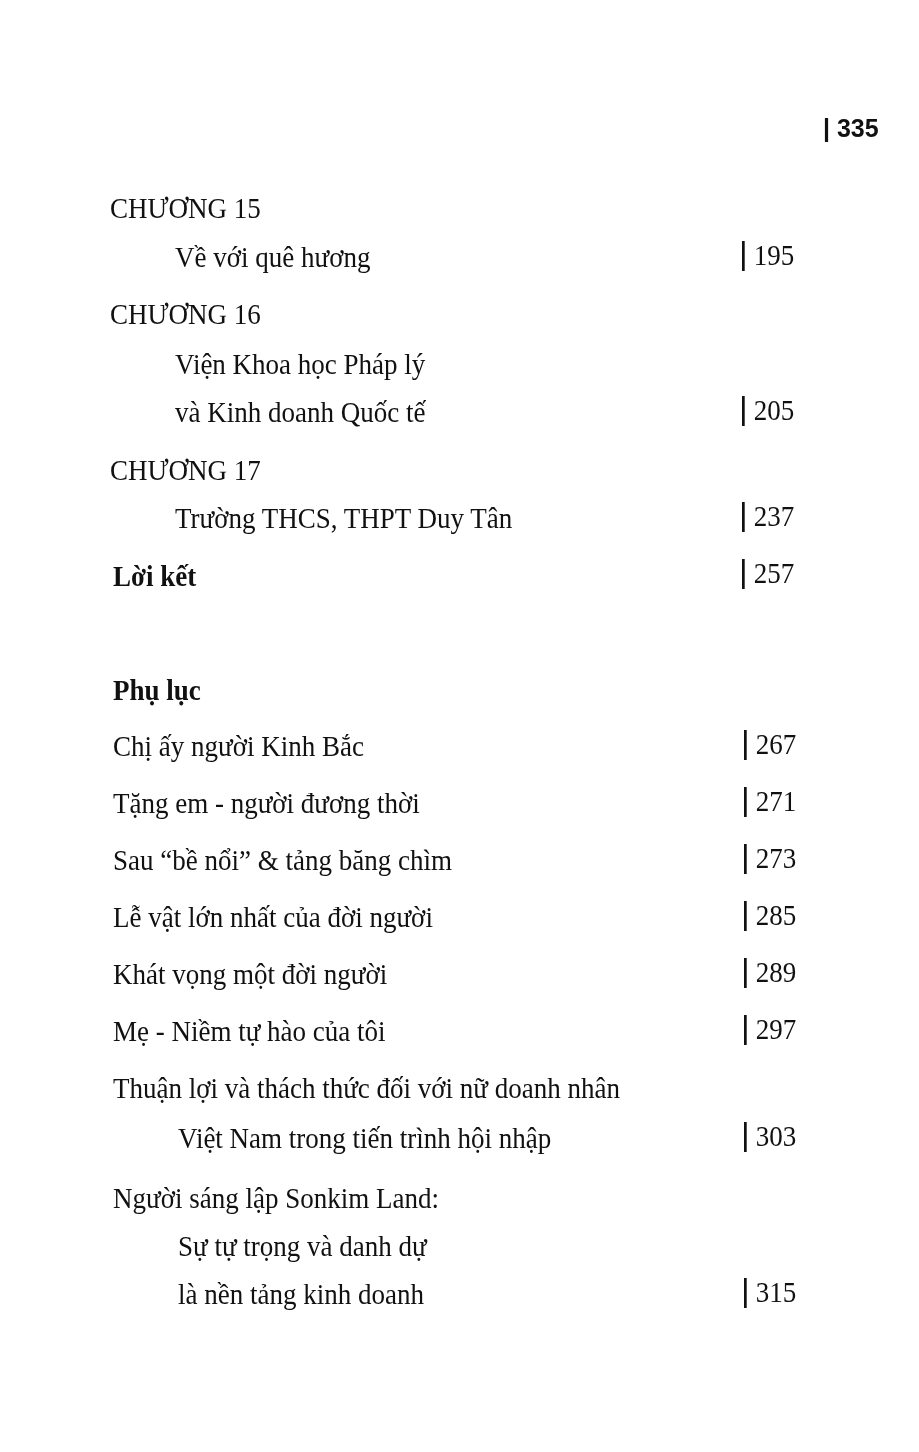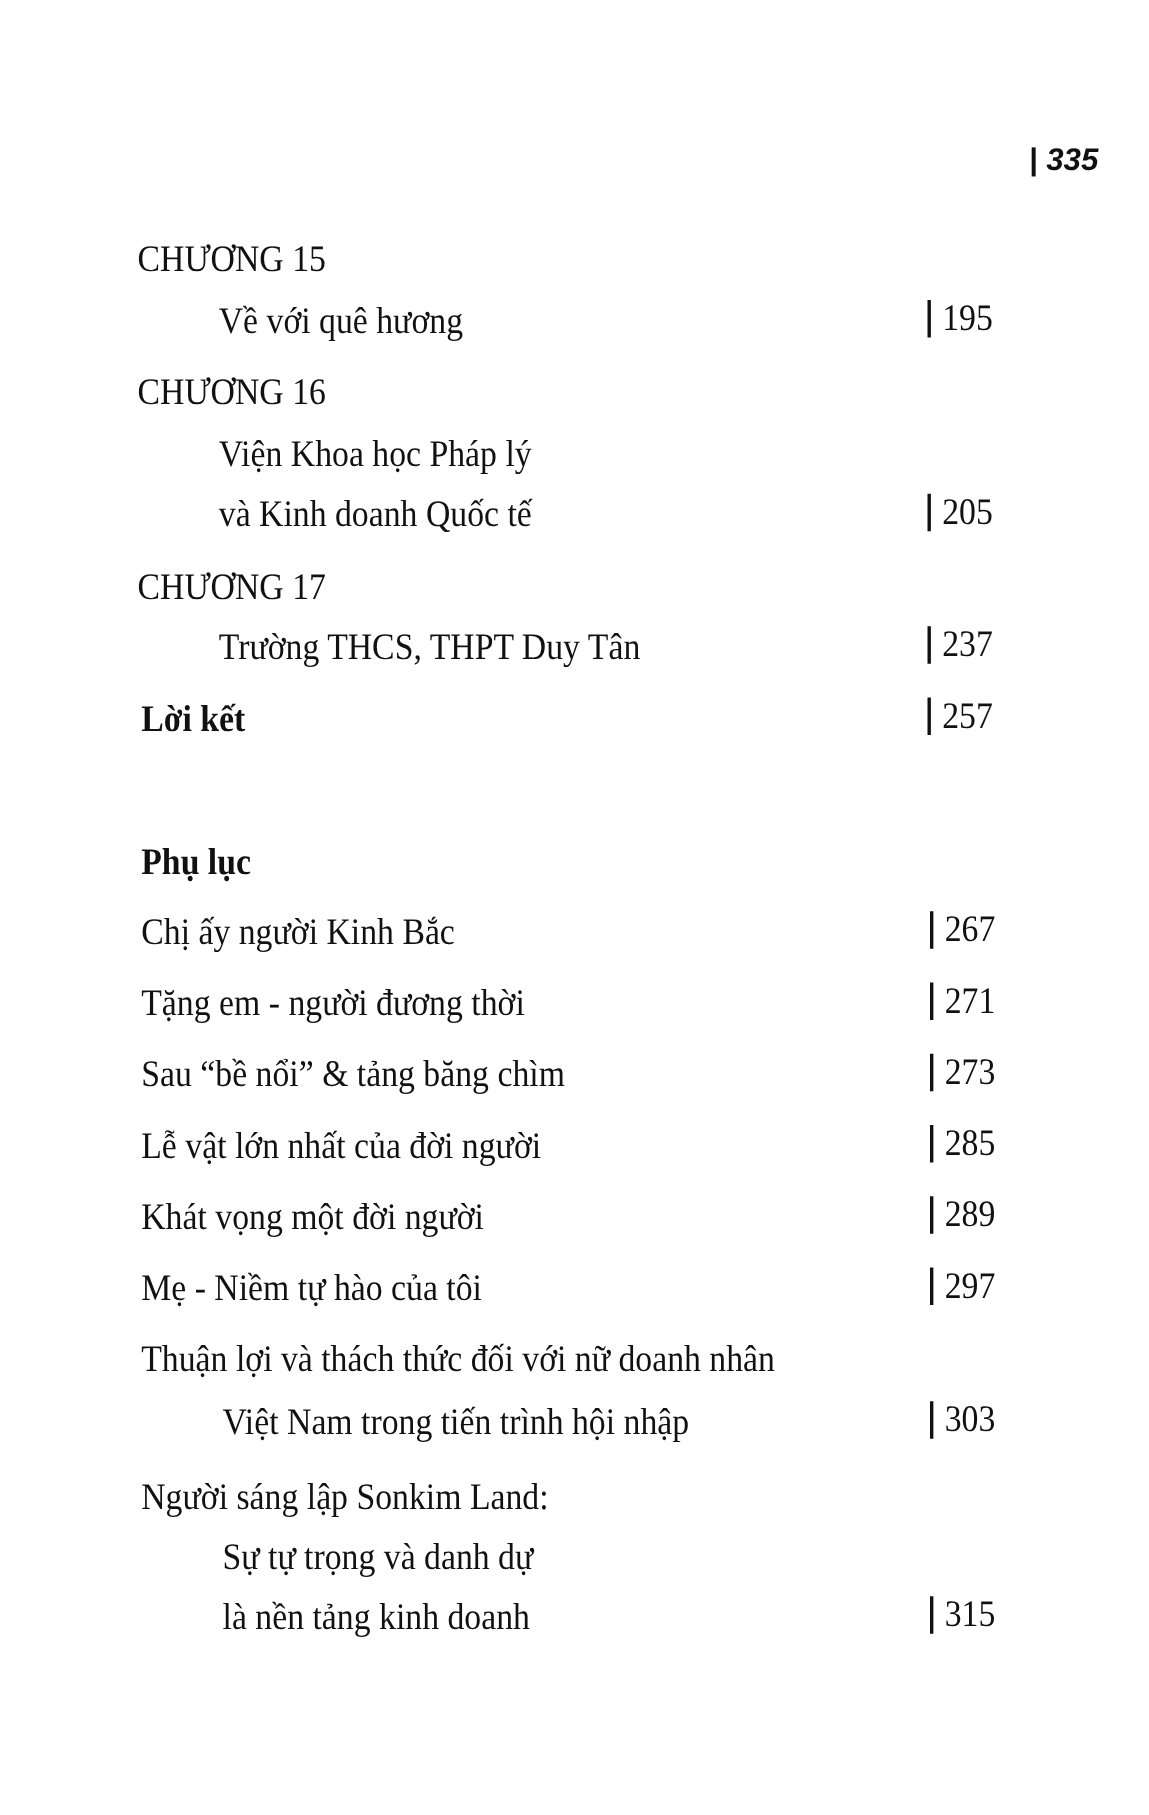--- a/index.html
+++ b/index.html
@@ -1,19 +1,19 @@
 <!DOCTYPE html>
 <html><head>
 <meta charset="utf-8">
 <style>
   html, body { margin: 0; padding: 0; background: #ffffff; }
   body { width: 919px; height: 1452px; position: relative; overflow: hidden;
          font-family: "Liberation Serif", "DejaVu Serif", serif; color: #111111; }
   .page-num { position: absolute; top: 114px; left: 823px; font-family: "Liberation Sans", "DejaVu Sans", sans-serif;
-              font-weight: bold; font-size: 25px; letter-spacing: 0px; font-style: italic; }
+              font-weight: bold; font-size: 25px; letter-spacing: 0px; }
   .line { position: absolute; font-size: 30px; white-space: nowrap; line-height: 36px; transform: scaleX(0.9); transform-origin: left center; }
   .chapter { left: 110px; }
   .indent { left: 175px; }
   .flush { left: 113px; }
   .indent2 { left: 178px; }
   .bold { font-weight: bold; }
   .pg { position: absolute; font-size: 30px; line-height: 36px; white-space: nowrap; transform: scaleX(0.9); transform-origin: left center; }
   .pg .bar { display: inline-block; width: 3px; height: 30px; background: #111; vertical-align: -6px; margin-right: 10px; }
 </style>
 </head>

